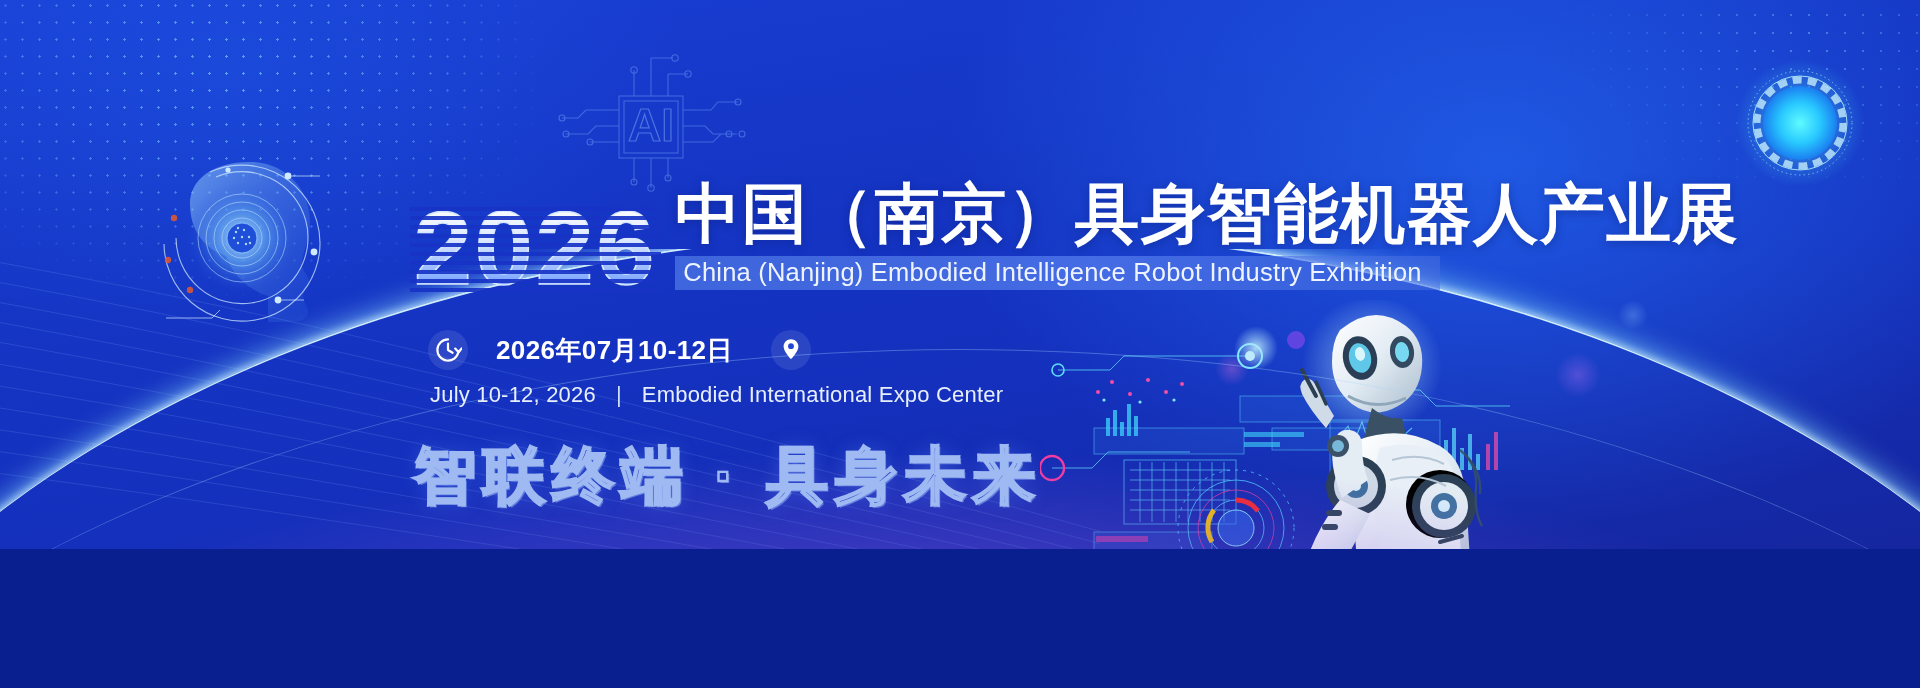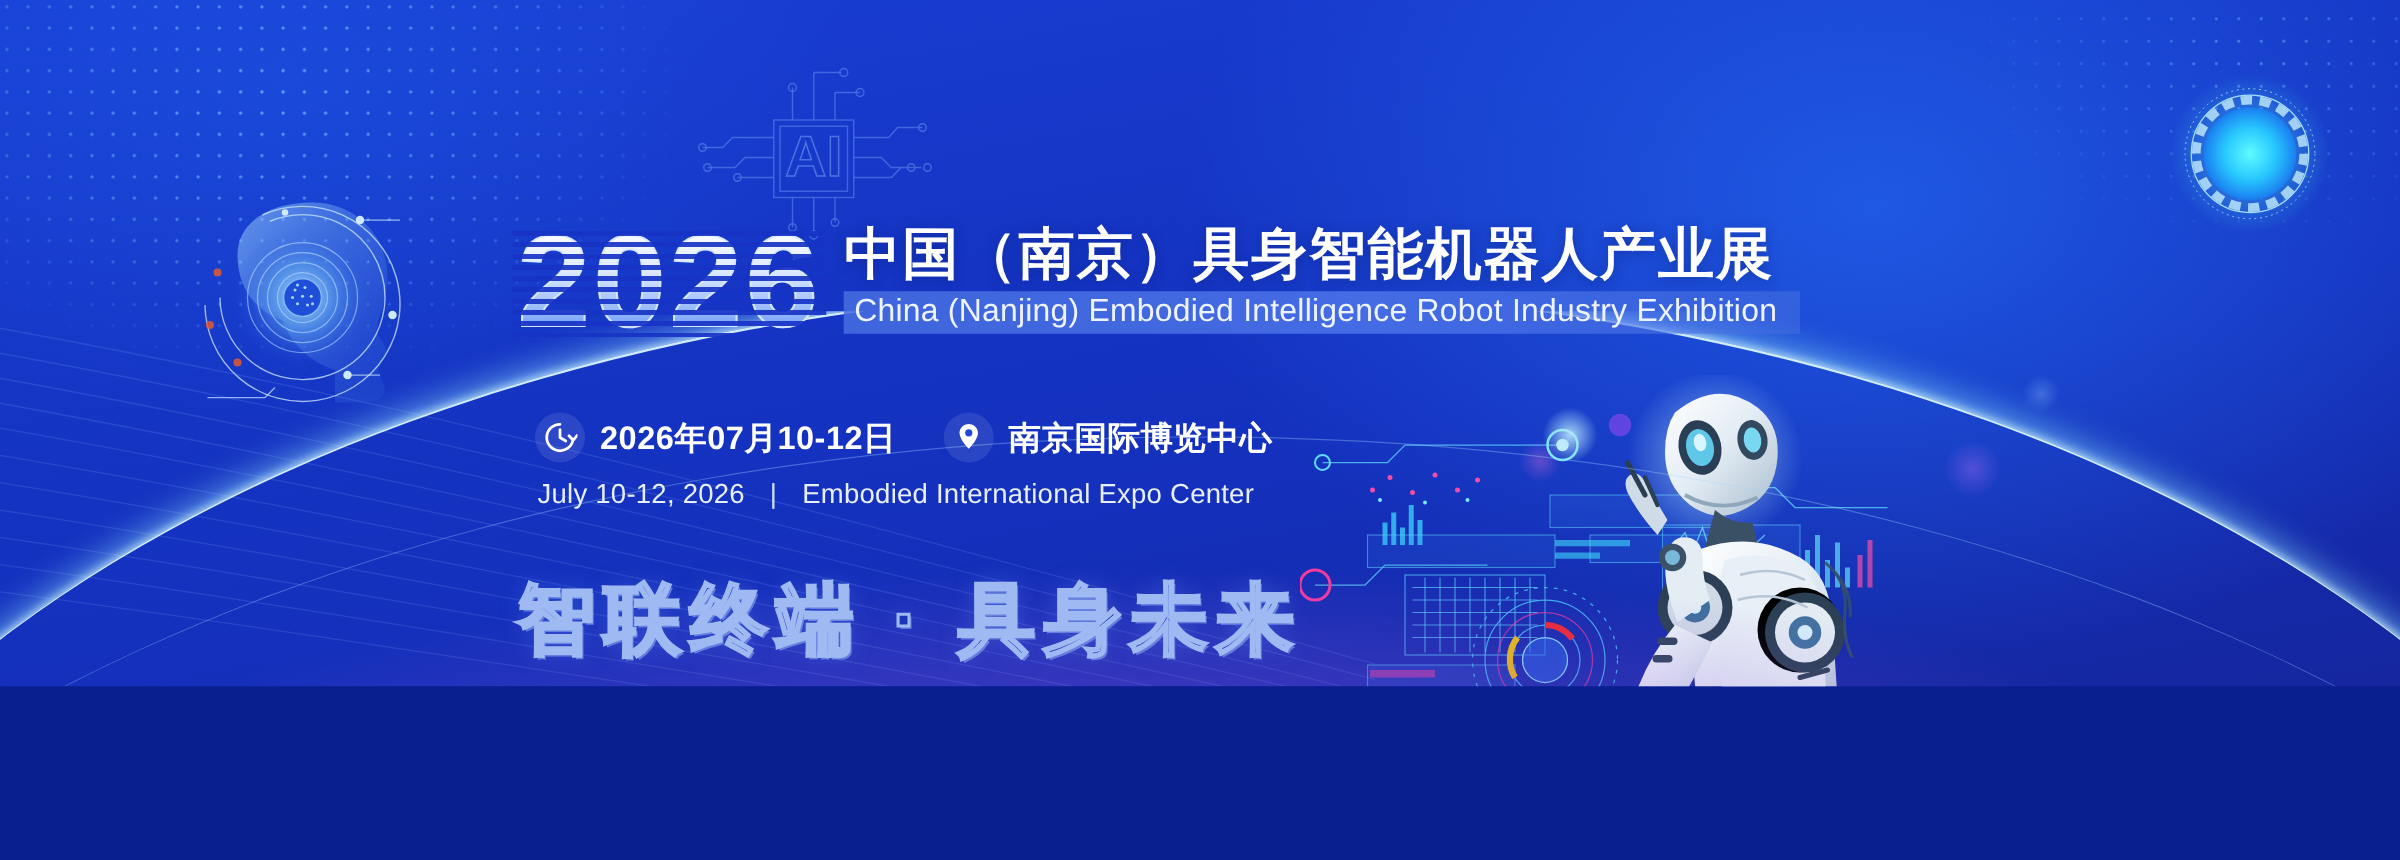--- a/index.html
+++ b/index.html
@@ -116,21 +116,21 @@
       #1733c6 5px, #1733c6 9px);
     mix-blend-mode: normal;
     opacity: .92;
     pointer-events: none;
   }
   .year-box { position: relative; display: inline-block; }
 
   .title-text { margin-left: 18px; padding-bottom: 4px; }
 
   .title-cn {
-    font-size: 45px;
+    font-size: 65px;
     font-weight: 700;
     color: #ffffff;
     letter-spacing: 1.5px;
     line-height: 1.12;
     white-space: nowrap;
     text-shadow: 0 2px 10px rgba(10,30,120,0.45);
   }
   .title-en-bar {
     margin-top: 5px;
     display: inline-block;
@@ -149,42 +149,42 @@
   .info-row { position: absolute; left: 428px; top: 330px; display: flex; align-items: center; }
   .info-item { display: flex; align-items: center; }
   .icon-badge {
     width: 40px; height: 40px;
     border-radius: 50%;
     background: rgba(255,255,255,0.10);
     display: flex; align-items: center; justify-content: center;
     flex: 0 0 auto;
   }
   .info-text {
-    margin-left: 12px;
+    margin-left: 28px;
     font-size: 26px;
     font-weight: 700;
     color: #ffffff;
     white-space: nowrap;
     letter-spacing: .4px;
   }
   .info-gap { width: 38px; }
 
   .info-en-row {
     position: absolute; left: 430px; top: 382px;
     font-size: 22px;
     color: #e7effd;
     letter-spacing: .2px;
     white-space: nowrap;
     display: flex; align-items: center;
   }
   .sep { margin: 0 20px; color: #cfe0fb; }
 
   
   .slogan {
-    position: absolute; left: 414px; top: 454px;
+    position: absolute; left: 414px; top: 434px;
     font-size: 62px;
     font-weight: 700;
     letter-spacing: 7px;
     white-space: nowrap;
     color: #1b34b8;
     -webkit-text-stroke: 2.4px #9fb9f2;
     text-shadow:
       2px 2px 0 rgba(150,180,245,0.55),
       -1px -1px 0 rgba(190,210,255,0.45),
       0 0 18px rgba(110,150,255,0.35);
@@ -593,21 +593,20 @@
 
       <span class="info-gap"></span>
 
       <div class="info-item">
         <span class="icon-badge">
           <svg width="28" height="28" viewBox="0 0 28 28">
             <path d="M14 3.2c-4.1 0-7.4 3.2-7.4 7.2 0 5.4 7.4 12.6 7.4 12.6s7.4-7.2 7.4-12.6c0-4-3.3-7.2-7.4-7.2z" fill="#ffffff"></path>
             <circle cx="14" cy="10.2" r="2.9" fill="#2146d8"></circle>
           </svg>
         </span>
-        <span class="info-text">南京国际博览中心</span>
       </div>
     </div>
 
     <div class="info-en-row">
       <span>July 10-12, 2026</span>
       <span class="sep">|</span>
       <span>Embodied International Expo Center</span>
     </div>
 
     <div class="slogan">智联终端 · 具身未来</div>

